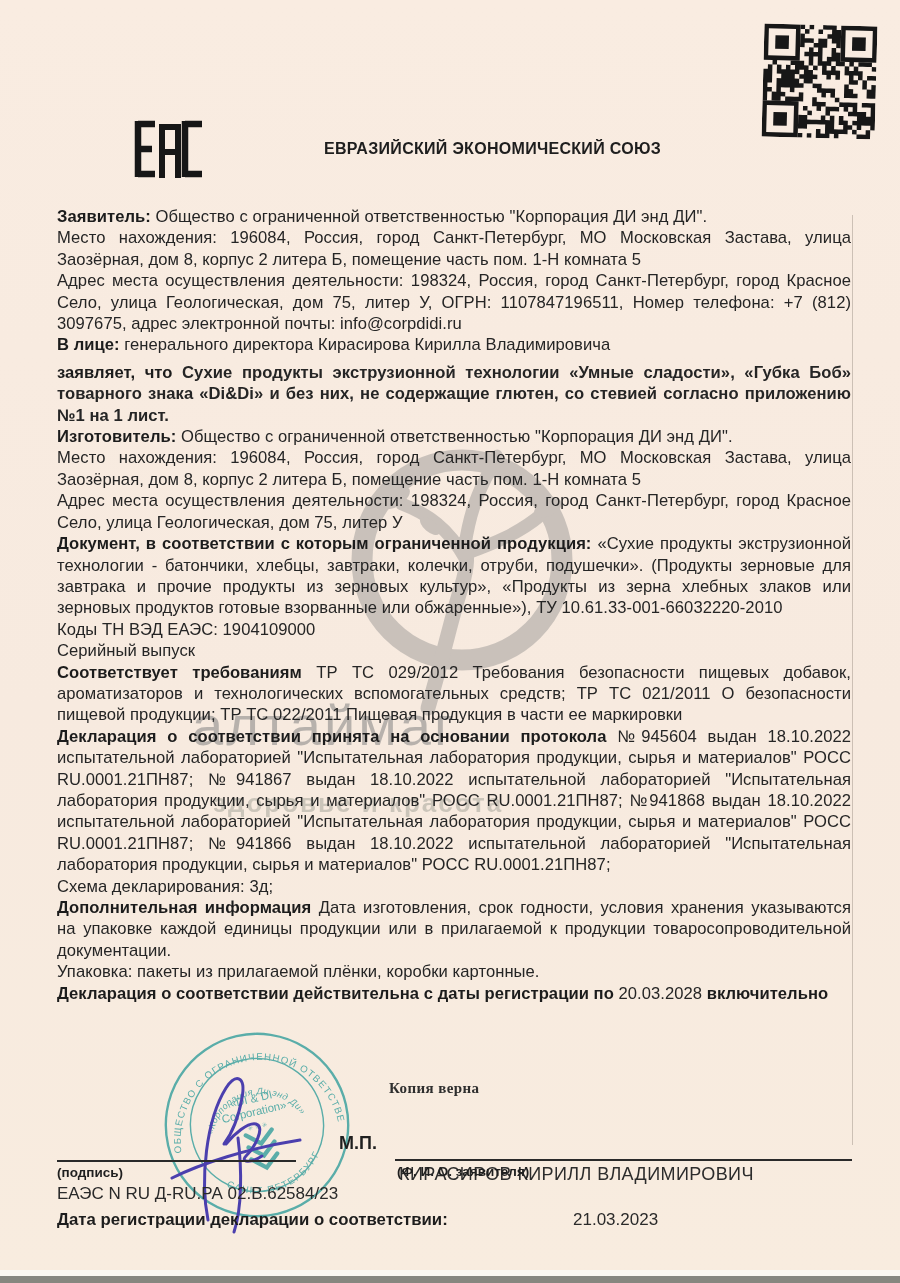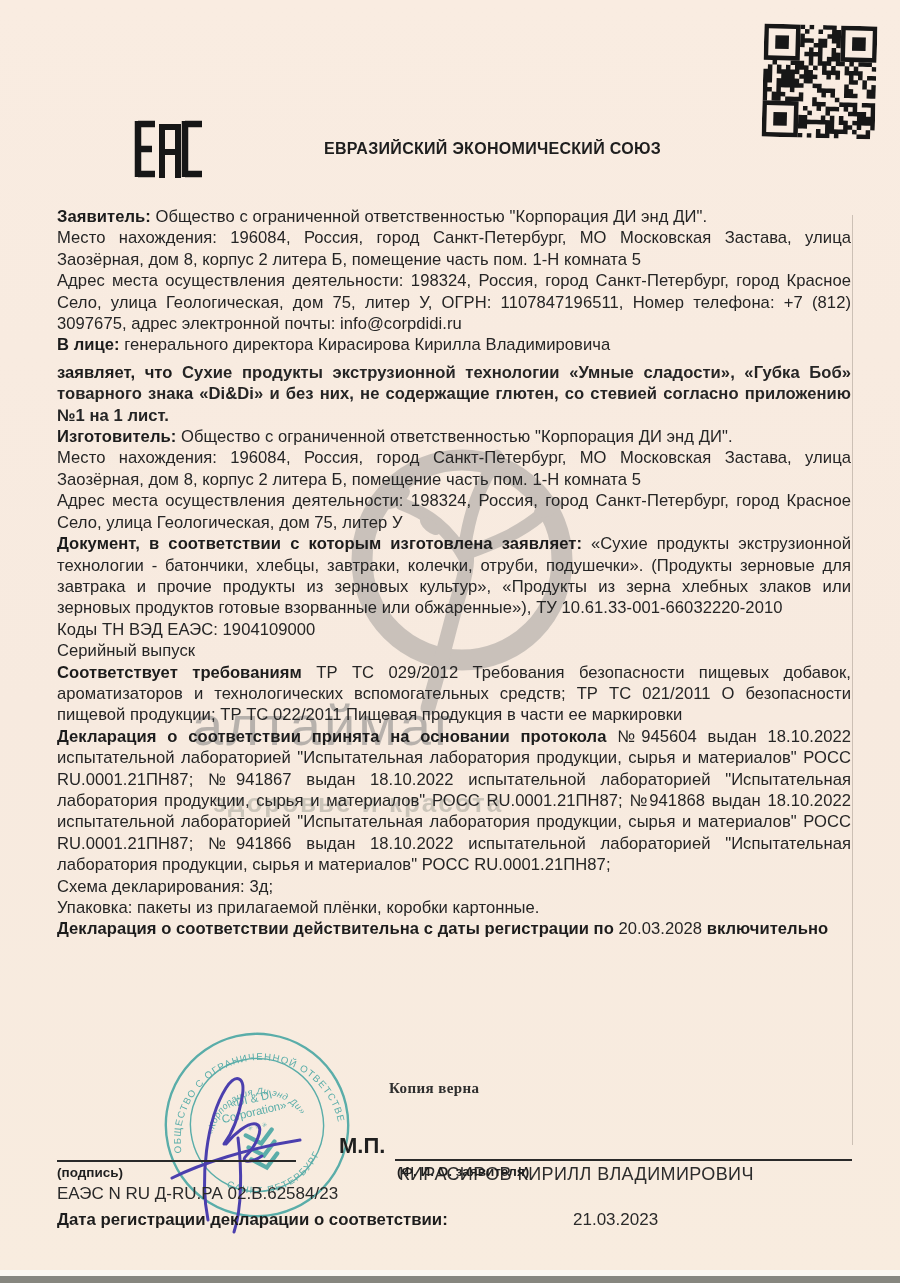--- a/index.html
+++ b/index.html
@@ -45,21 +45,21 @@
   .body-text b{color:#1c1c1c;}
   
   .sig-area{position:absolute;left:0;top:1020px;width:100%;height:170px;z-index:3;}
   .stamp{position:absolute;left:162px;top:10px;transform:rotate(-13deg);opacity:.85;}
   .signature{position:absolute;left:130px;top:20px;}
   .copy-note{
     position:absolute;left:389px;top:60px;
     font-family:"Liberation Serif",serif;font-weight:bold;font-size:15px;
     letter-spacing:.4px;color:#2e2e2e;
   }
-  .mp{position:absolute;left:339px;top:113px;font-weight:bold;font-size:22px;color:#1f1f1f;}
+  .mp{position:absolute;left:339px;top:113px;font-weight:bold;font-size:18px;color:#1f1f1f;}
   .applicant-name{
     position:absolute;left:399px;top:116px;
     font-size:18px;letter-spacing:.4px;color:#2c2c2c;white-space:nowrap;margin-top:28px;
   }
   .line-left{position:absolute;left:57px;top:140px;width:239px;border-bottom:2px solid #2a2a2a;}
   .line-right{position:absolute;left:395px;top:139px;width:457px;border-bottom:2px solid #2a2a2a;}
   .lbl-under{position:absolute;font-weight:bold;font-size:13.5px;color:#1f1f1f;}
   .lbl-sign{left:57px;top:145px;}
   .lbl-fio{left:397px;top:144px;}
   
@@ -120,26 +120,27 @@
 
   <main class="body-text" id="paragraphs">
       <p><b>Заявитель:</b> Общество с ограниченной ответственностью "Корпорация ДИ энд ДИ".</p>
       <p>Место нахождения: 196084, Россия, город Санкт-Петербург, МО Московская Застава, улица Заозёрная, дом 8, корпус 2 литера Б, помещение часть пом. 1-Н комната 5</p>
       <p>Адрес места осуществления деятельности: 198324, Россия, город Санкт-Петербург, город Красное Село, улица Геологическая, дом 75, литер У, ОГРН: 1107847196511, Номер телефона: +7 (812) 3097675, адрес электронной почты: info@corpdidi.ru</p>
       <p><b>В лице:</b> генерального директора Кирасирова Кирилла Владимировича</p>
       <p><b>заявляет, что</b> Сухие продукты экструзионной технологии «Умные сладости», «Губка Боб» товарного знака «Di&amp;Di» и без них, не содержащие глютен, со стевией согласно приложению №1 на 1 лист.</p>
       <p><b>Изготовитель:</b> Общество с ограниченной ответственностью "Корпорация ДИ энд ДИ".</p>
       <p>Место нахождения: 196084, Россия, город Санкт-Петербург, МО Московская Застава, улица Заозёрная, дом 8, корпус 2 литера Б, помещение часть пом. 1-Н комната 5</p>
       <p>Адрес места осуществления деятельности: 198324, Россия, город Санкт-Петербург, город Красное Село, улица Геологическая, дом 75, литер У</p>
-      <p><b>Документ, в соответствии с которым изготовлена заявляет:</b> «Сухие продукты экструзионной технологии - батончики, хлебцы, завтраки, колечки, отруби, подушечки». (Продукты зерновые для завтрака и прочие продукты из зерновых культур», «Продукты из зерна хлебных злаков или зерновых продуктов готовые взорванные или обжаренные»), ТУ 10.61.33-001-66032220-2010</p>
+      <p><b>Документ, в соответствии с которым ограниченной продукция:</b> «Сухие продукты экструзионной технологии - батончики, хлебцы, завтраки, колечки, отруби, подушечки». (Продукты зерновые для завтрака и прочие продукты из зерновых культур», «Продукты из зерна хлебных злаков или зерновых продуктов готовые взорванные или обжаренные»), ТУ 10.61.33-001-66032220-2010</p>
       <p>Коды ТН ВЭД ЕАЭС: 1904109000</p>
       <p>Серийный выпуск</p>
       <p><b>Соответствует требованиям</b> ТР ТС 029/2012 Требования безопасности пищевых добавок, ароматизаторов и технологических вспомогательных средств; ТР ТС 021/2011 О безопасности пищевой продукции; ТР ТС 022/2011 Пищевая продукция в части ее маркировки</p>
       <p><b>Декларация о соответствии принята на основании протокола</b> №945604 выдан 18.10.2022 испытательной лабораторией "Испытательная лаборатория продукции, сырья и материалов" РОСС RU.0001.21ПН87; №941867 выдан 18.10.2022  испытательной лабораторией "Испытательная лаборатория продукции, сырья и материалов" РОСС RU.0001.21ПН87; №941868 выдан 18.10.2022 испытательной лабораторией "Испытательная лаборатория продукции, сырья и материалов" РОСС RU.0001.21ПН87; №941866 выдан 18.10.2022 испытательной лабораторией "Испытательная лаборатория продукции, сырья и материалов" РОСС RU.0001.21ПН87;</p>
       <p>Схема декларирования: 3д;</p>
+      <p><b>Дополнительная информация</b> Дата изготовления, срок годности, условия хранения указываются на упаковке каждой единицы продукции или в прилагаемой к продукции товаросопроводительной документации.</p>
       <p>Упаковка: пакеты из прилагаемой плёнки, коробки картонные.</p>
       <p><b>Декларация о соответствии действительна с даты регистрации по</b> 20.03.2028 <b>включительно</b></p>
     </main>
 
   <section class="sig-area">
     <svg class="stamp" width="190" height="190" viewBox="0 0 200 200">
       <defs>
         <path id="arcTop" d="M 16,116 A 84,84 0 1 1 184,116" fill="none"></path>
         <path id="arcBot" d="M 32,124 A 72,72 0 0 0 168,124" fill="none"></path>
         <path id="arcMid" d="M 48,120 A 52,52 0 1 1 152,120" fill="none"></path>

